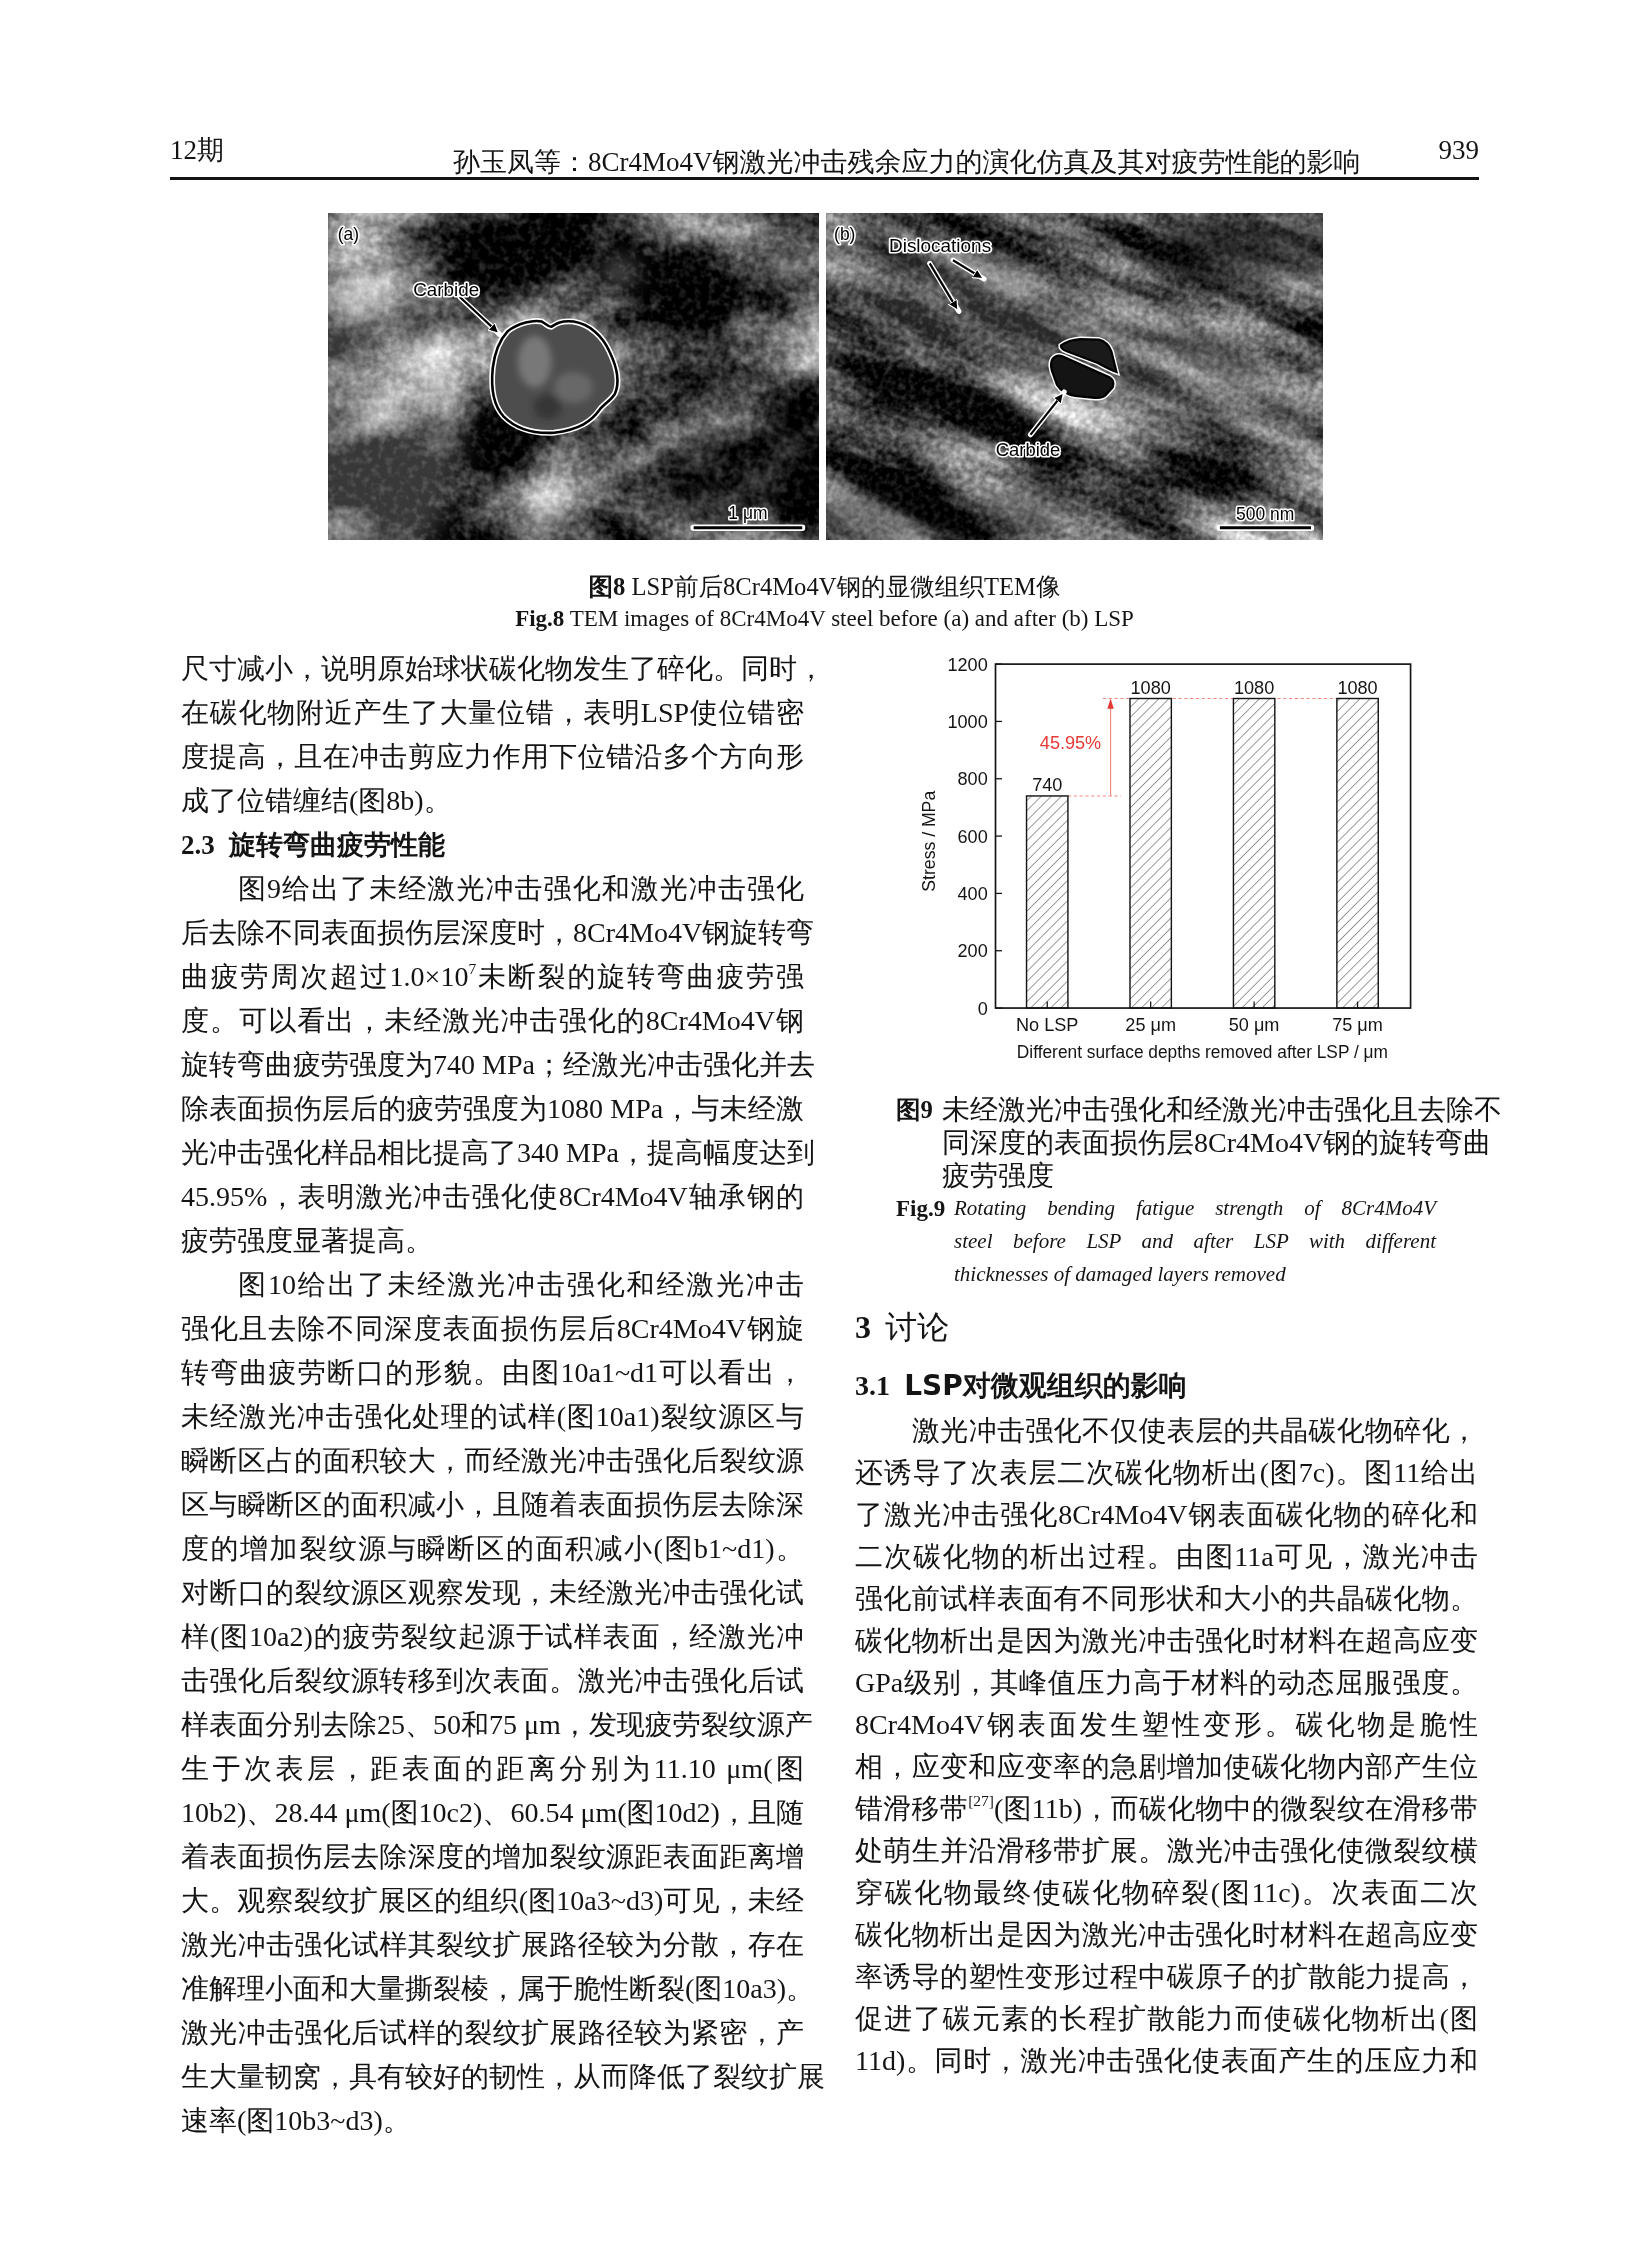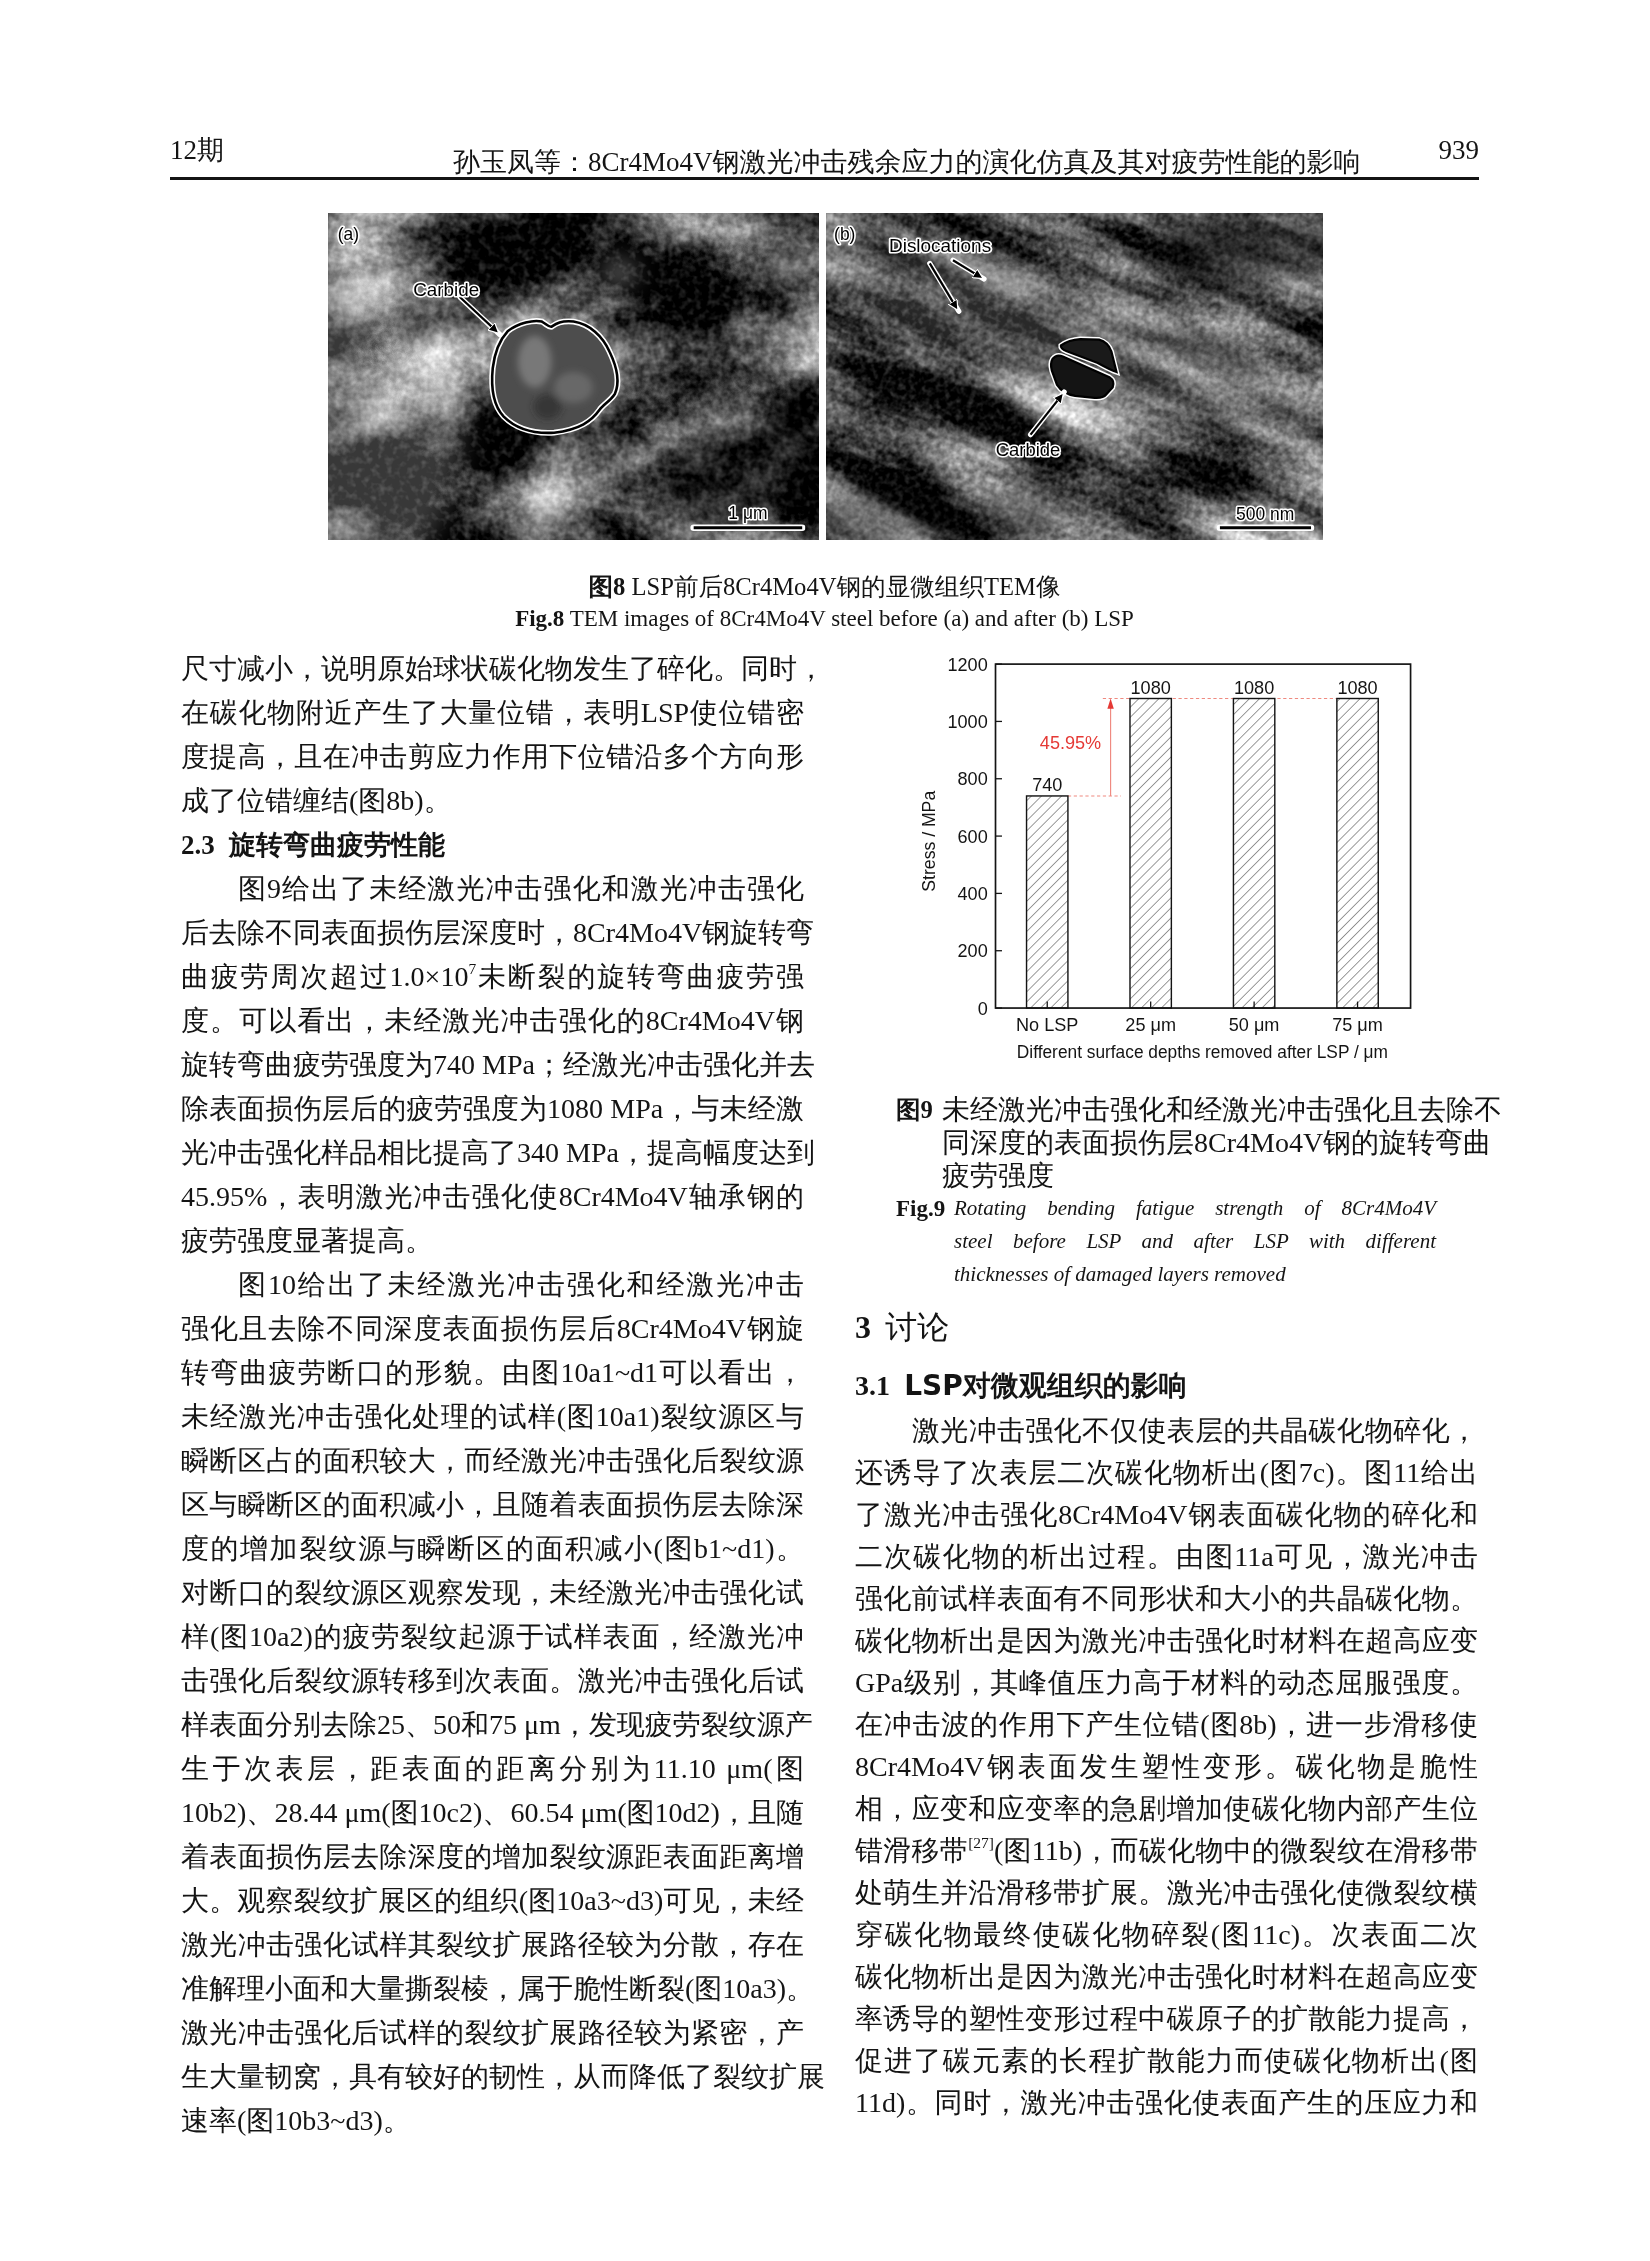--- a/index.html
+++ b/index.html
@@ -309,21 +309,20 @@
   </div>
 
   <div id="right-body" class="col">
     <div class="ln ind">激光冲击强化不仅使表层的共晶碳化物碎化，</div>
     <div class="ln">还诱导了次表层二次碳化物析出(图7c)。图11给出</div>
     <div class="ln">了激光冲击强化8Cr4Mo4V钢表面碳化物的碎化和</div>
     <div class="ln">二次碳化物的析出过程。由图11a可见，激光冲击</div>
     <div class="ln">强化前试样表面有不同形状和大小的共晶碳化物。</div>
     <div class="ln">碳化物析出是因为激光冲击强化时材料在超高应变</div>
     <div class="ln">GPa级别，其峰值压力高于材料的动态屈服强度。</div>
-    <div class="ln">在冲击波的作用下产生位错(图8b)，进一步滑移使</div>
     <div class="ln">8Cr4Mo4V钢表面发生塑性变形。碳化物是脆性</div>
     <div class="ln">相，应变和应变率的急剧增加使碳化物内部产生位</div>
     <div class="ln"><span>错滑移带</span><span class="sup">[27]</span><span>(图11b)，而碳化物中的微裂纹在滑移带</span></div>
     <div class="ln">处萌生并沿滑移带扩展。激光冲击强化使微裂纹横</div>
     <div class="ln">穿碳化物最终使碳化物碎裂(图11c)。次表面二次</div>
     <div class="ln">碳化物析出是因为激光冲击强化时材料在超高应变</div>
     <div class="ln">率诱导的塑性变形过程中碳原子的扩散能力提高，</div>
     <div class="ln">促进了碳元素的长程扩散能力而使碳化物析出(图</div>
     <div class="ln">11d)。同时，激光冲击强化使表面产生的压应力和</div>
   </div>

